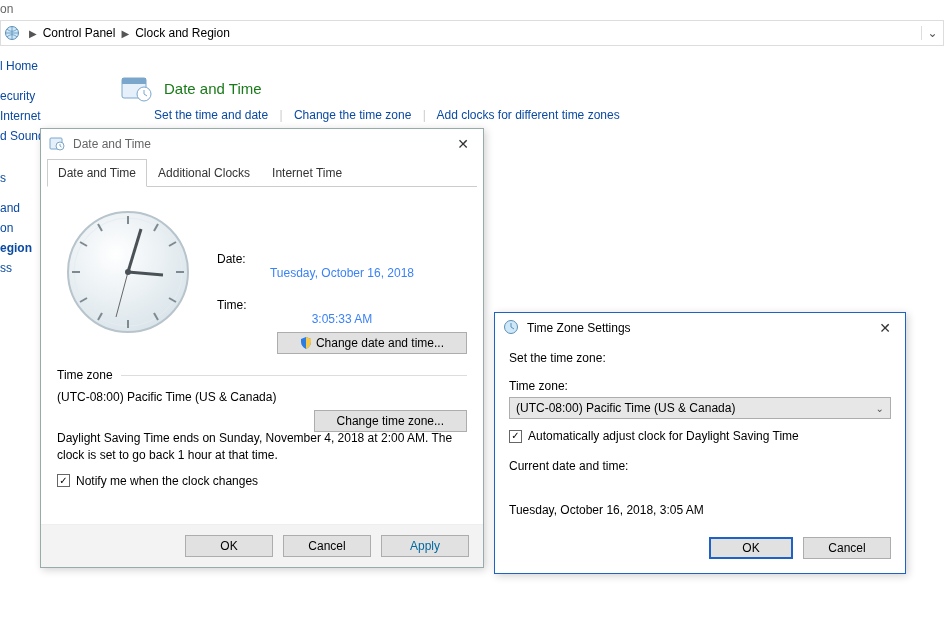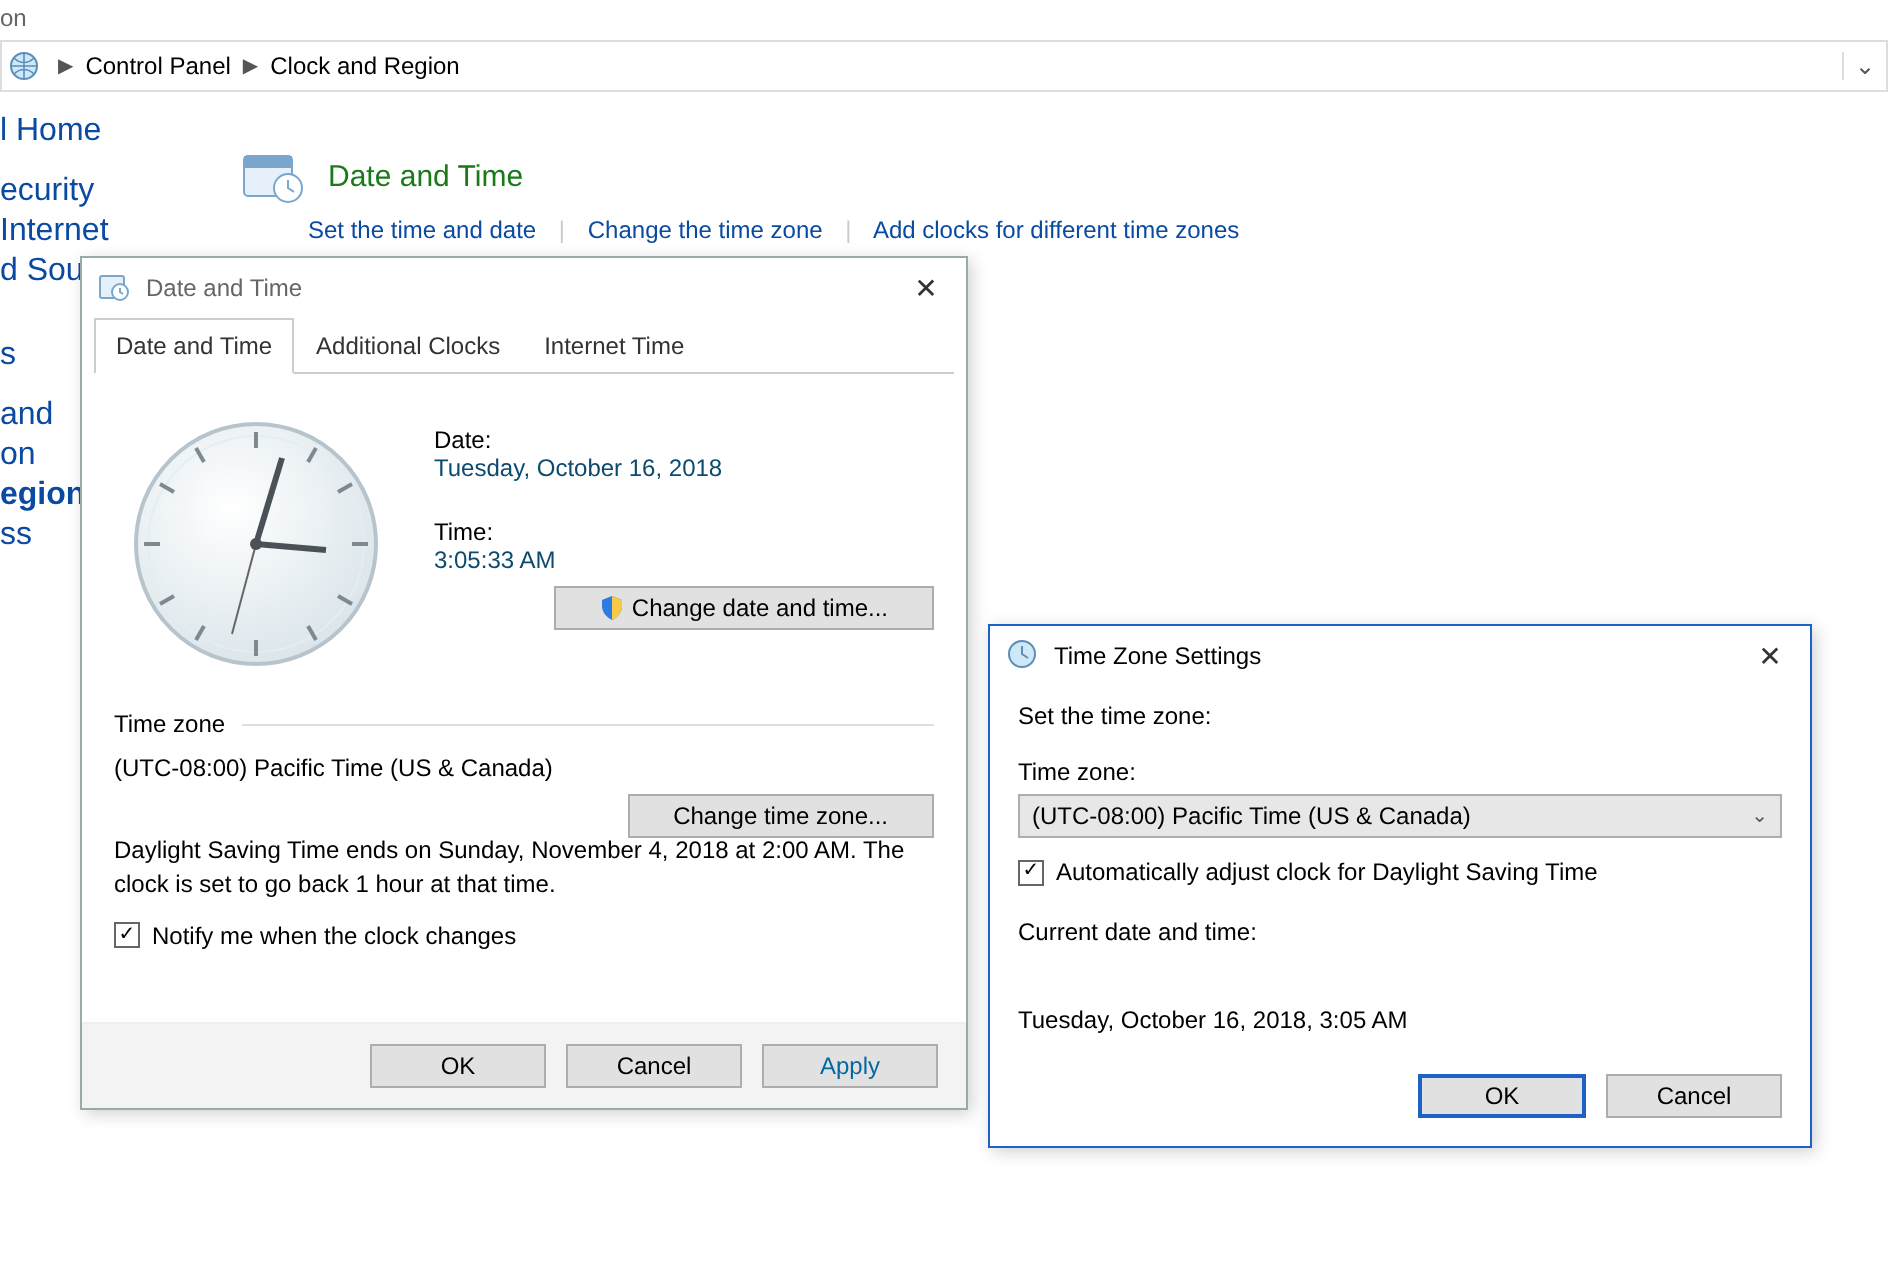--- a/index.html
+++ b/index.html
@@ -8,21 +8,21 @@
 
 .titlebar-frag { color:#666; font-size:12px; padding:2px 0 4px 0; }
 .addrbar-row { display:flex; align-items:center; border:1px solid #ddd; height:26px; margin:0 0 6px 0; }
 .addrbar-row .globe { width:22px; display:flex; justify-content:center; }
 .breadcrumb { display:flex; align-items:center; gap:6px; padding:0 6px; font-size:12px; color:#000;}
 .breadcrumb .sep { font-size:10px; color:#555;}
 .addr-dd { margin-left:auto; width:22px; text-align:center; border-left:1px solid #ddd; color:#555;}
 
 
 .leftnav { position:absolute; left:0; top:56px; width:58px; }
-.leftnav a { display:block; color:#0b4aa2; font-size:16px; line-height:20px; white-space:nowrap; }
+.leftnav a { display:block; color:#0b4aa2; font-size:12px; line-height:20px; white-space:nowrap; }
 .leftnav .current { color:#0b4aa2; font-weight:700; }
 
 
 .main { position:absolute; left:120px; top:72px; }
 .section-head { display:flex; align-items:center; gap:12px; }
 .section-title { color:#1a7a1a; font-size:15px; }
 .section-links { margin-left:34px; margin-top:4px; color:#0b4aa2; font-size:12px; }
 .section-links .pipe { color:#ccc; margin:0 8px; }
 
 
@@ -32,23 +32,23 @@
 .dlg-close { margin-left:auto; width:24px; height:24px; display:flex; align-items:center; justify-content:center; color:#333; font-size:14px;}
 .tabstrip { display:flex; border-bottom:1px solid #ccc; margin:0 6px; font-size:12px;}
 .tab { padding:6px 10px 5px; border:1px solid transparent; color:#333; }
 .tab.active { border:1px solid #ccc; border-bottom:1px solid #fff; background:#fff; margin-bottom:-1px;}
 .dlg-body { padding:10px 16px; font-size:12px; }
 
 
 #dt-dialog { left:40px; top:128px; width:444px; }
 .dt-top { display:flex; gap:24px; padding:10px 0 4px 6px;}
 .clockwrap { width:130px; height:130px; }
-.dt-info { flex:1; }
+.dt-info { flex:1;margin-top:39px; }
 .lbl { color:#000; margin-top:6px;}
-.val { color:#0c4a6e; margin-bottom:8px;}
+.val { color:#3b82f6; margin-bottom:8px;text-align:center;}
 .btn { border:1px solid #adadad; background:#e1e1e1; padding:3px 22px; font-size:12px; min-width:88px; text-align:center;}
 .btn.wide { min-width:170px; }
 .btn.disabled { color:#0369a1; }
 
 .row-title { display:flex; align-items:center; margin-top:14px; margin-bottom:8px;}
 .row-title .hr { flex:1; height:1px; background:#ddd; margin-left:8px;}
 
 .chkrow { display:flex; align-items:center; gap:6px; margin-top:10px; }
 .chk { width:13px; height:13px; border:1px solid #666; display:inline-flex; align-items:center; justify-content:center; font-size:10px; line-height:10px;}
 

